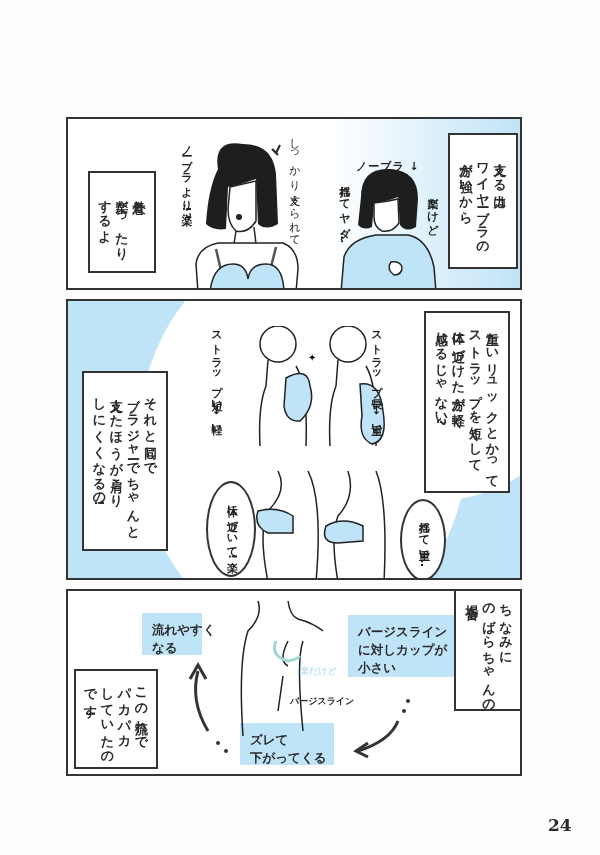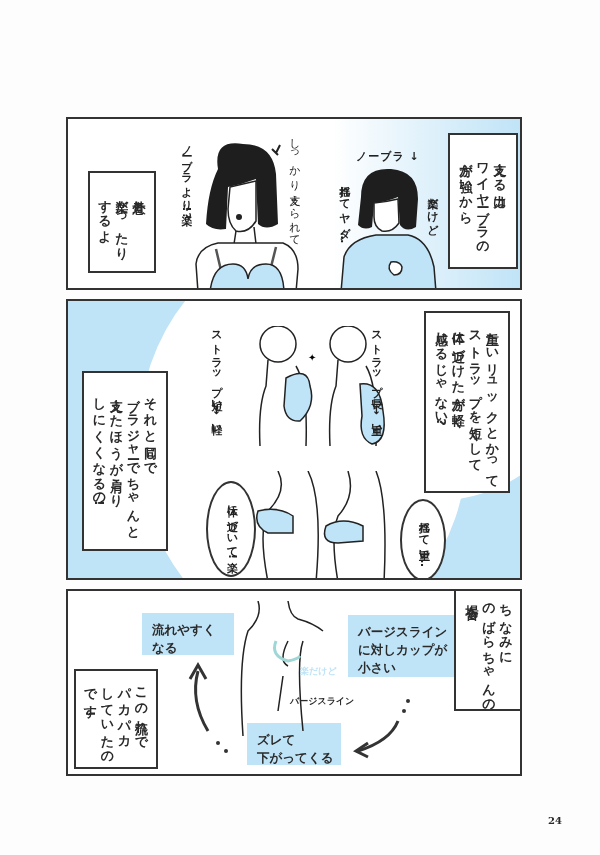--- a/index.html
+++ b/index.html
@@ -7,21 +7,21 @@
        font-family:"DejaVu Sans","Liberation Sans",sans-serif;color:#2a2a2a;}
   .panel{position:absolute;left:66px;width:456px;border:2.5px solid #333;box-sizing:border-box;background:#fff;overflow:hidden;}
   .p1{top:117px;height:173px;}
   .p2{top:299px;height:281px;background:#bfe3f7;}
   .p3{top:589px;height:187px;}
   .abs{position:absolute;}
   .vt{writing-mode:vertical-rl;font-weight:bold;font-size:13px;line-height:17px;letter-spacing:1px;}
   .box{position:absolute;border:2px solid #333;background:#fff;box-sizing:border-box;display:flex;justify-content:center;align-items:center;}
   .hand{writing-mode:vertical-rl;font-size:11px;font-weight:bold;letter-spacing:1px;color:#222;}
   .callout{position:absolute;background:#bfe3f7;font-weight:bold;font-size:12.5px;line-height:18px;padding:8px 10px;box-sizing:border-box;}
-  .pagenum{position:absolute;left:548px;top:815px;font-weight:bold;font-size:10px;font-family:"DejaVu Serif",serif;}
+  .pagenum{position:absolute;left:548px;top:815px;font-weight:bold;font-size:17px;font-family:"DejaVu Serif",serif;}
   .bubble{position:absolute;border:2px solid #333;border-radius:50%;background:#fff;display:flex;justify-content:center;align-items:center;}
 </style>
 </head>
 <body>
 
 <div class="panel p1">
   <div class="abs" style="left:200px;top:0;width:256px;height:173px;background:linear-gradient(to right,#fff 0%,#fff 25%,#bfe3f7 100%);"></div>
 
   <div class="box" style="left:20px;top:52px;width:68px;height:102px;">
     <div class="vt" style="white-space:pre;">意外と
@@ -41,21 +41,21 @@
   </svg>
   <div class="hand abs" style="left:110px;top:18px;">ノーブラより楽!?</div>
   <div class="hand abs" style="left:218px;top:12px;font-weight:normal;">しっかり支えられて</div>
 
   <svg class="abs" style="left:268px;top:48px;" width="110" height="125" viewBox="0 0 110 125">
     <path d="M25,30 Q25,0 55,2 Q82,4 82,32 L80,60 Q70,66 64,58 L62,30 Q50,35 38,36 L36,60 Q28,64 22,58Z" fill="#1e1e1e"></path>
     <path d="M38,36 Q50,35 62,32 L63,56 Q56,66 46,64 Q38,60 38,50Z" fill="#fff" stroke="#222" stroke-width="1.5"></path>
     <path d="M5,125 L8,90 Q14,72 40,68 L72,68 Q92,72 98,100 L100,125Z" fill="#bfe3f7" stroke="#222" stroke-width="1.5"></path>
     <path d="M55,95 Q50,102 58,108 Q66,108 66,100 Q64,94 55,95Z" fill="#fff" stroke="#222" stroke-width="1.5"></path>
   </svg>
-  <div class="hand abs" style="writing-mode:horizontal-tb;left:288px;top:30px;">ノーブラ ↓</div>
+  <div class="hand abs" style="writing-mode:horizontal-tb;left:288px;top:40px;">ノーブラ ↓</div>
   <div class="hand abs" style="left:268px;top:58px;">揺れてヤダ…</div>
   <div class="hand abs" style="left:356px;top:70px;">楽だけど</div>
 
   <div class="box" style="left:380px;top:14px;width:70px;height:136px;">
     <div class="vt" style="white-space:pre;">支える力は
 ワイヤーブラの
 方が強いから</div>
   </div>
 </div>
 
@@ -98,26 +98,26 @@
 
   <div class="bubble" style="left:138px;top:180px;width:46px;height:92px;">
     <div class="hand">体に近づいて楽!</div>
   </div>
   <div class="bubble" style="left:332px;top:198px;width:42px;height:78px;">
     <div class="hand">揺れて重い…</div>
   </div>
 </div>
 
 <div class="panel p3">
-  <div class="callout" style="left:74px;top:22px;width:92px;height:42px;white-space:pre;">流れやすく
+  <div class="callout" style="left:74px;top:22px;width:60px;height:42px;white-space:pre;">流れやすく
 なる</div>
   <div class="callout" style="left:280px;top:24px;width:106px;height:62px;white-space:pre;">バージスライン
 に対しカップが
 小さい</div>
-  <div class="callout" style="left:179px;top:132px;width:94px;height:42px;white-space:pre;">ズレて
+  <div class="callout" style="left:172px;top:132px;width:94px;height:42px;white-space:pre;">ズレて
 下がってくる</div>
 
   <svg class="abs" style="left:160px;top:10px;" width="120" height="135" viewBox="0 0 120 135">
     <path d="M30,0 Q35,15 20,30 Q10,60 15,135 M60,0 Q62,15 70,18 Q85,22 95,30" stroke="#222" stroke-width="1.5" fill="none"></path>
     <path d="M60,40 Q50,60 60,65 M75,40 Q68,60 75,130 M55,75 L50,110" stroke="#222" stroke-width="1.5" fill="none"></path>
     <path d="M48,40 Q42,55 60,60 Q70,58 72,55" stroke="#9fd6d6" stroke-width="3" fill="none"></path>
   </svg>
   <div class="abs" style="left:232px;top:74px;font-size:9px;color:#bfe3f7;font-weight:bold;">楽だけど</div>
   <div class="abs" style="left:222px;top:104px;font-size:9px;font-weight:bold;">バージスライン</div>
 

